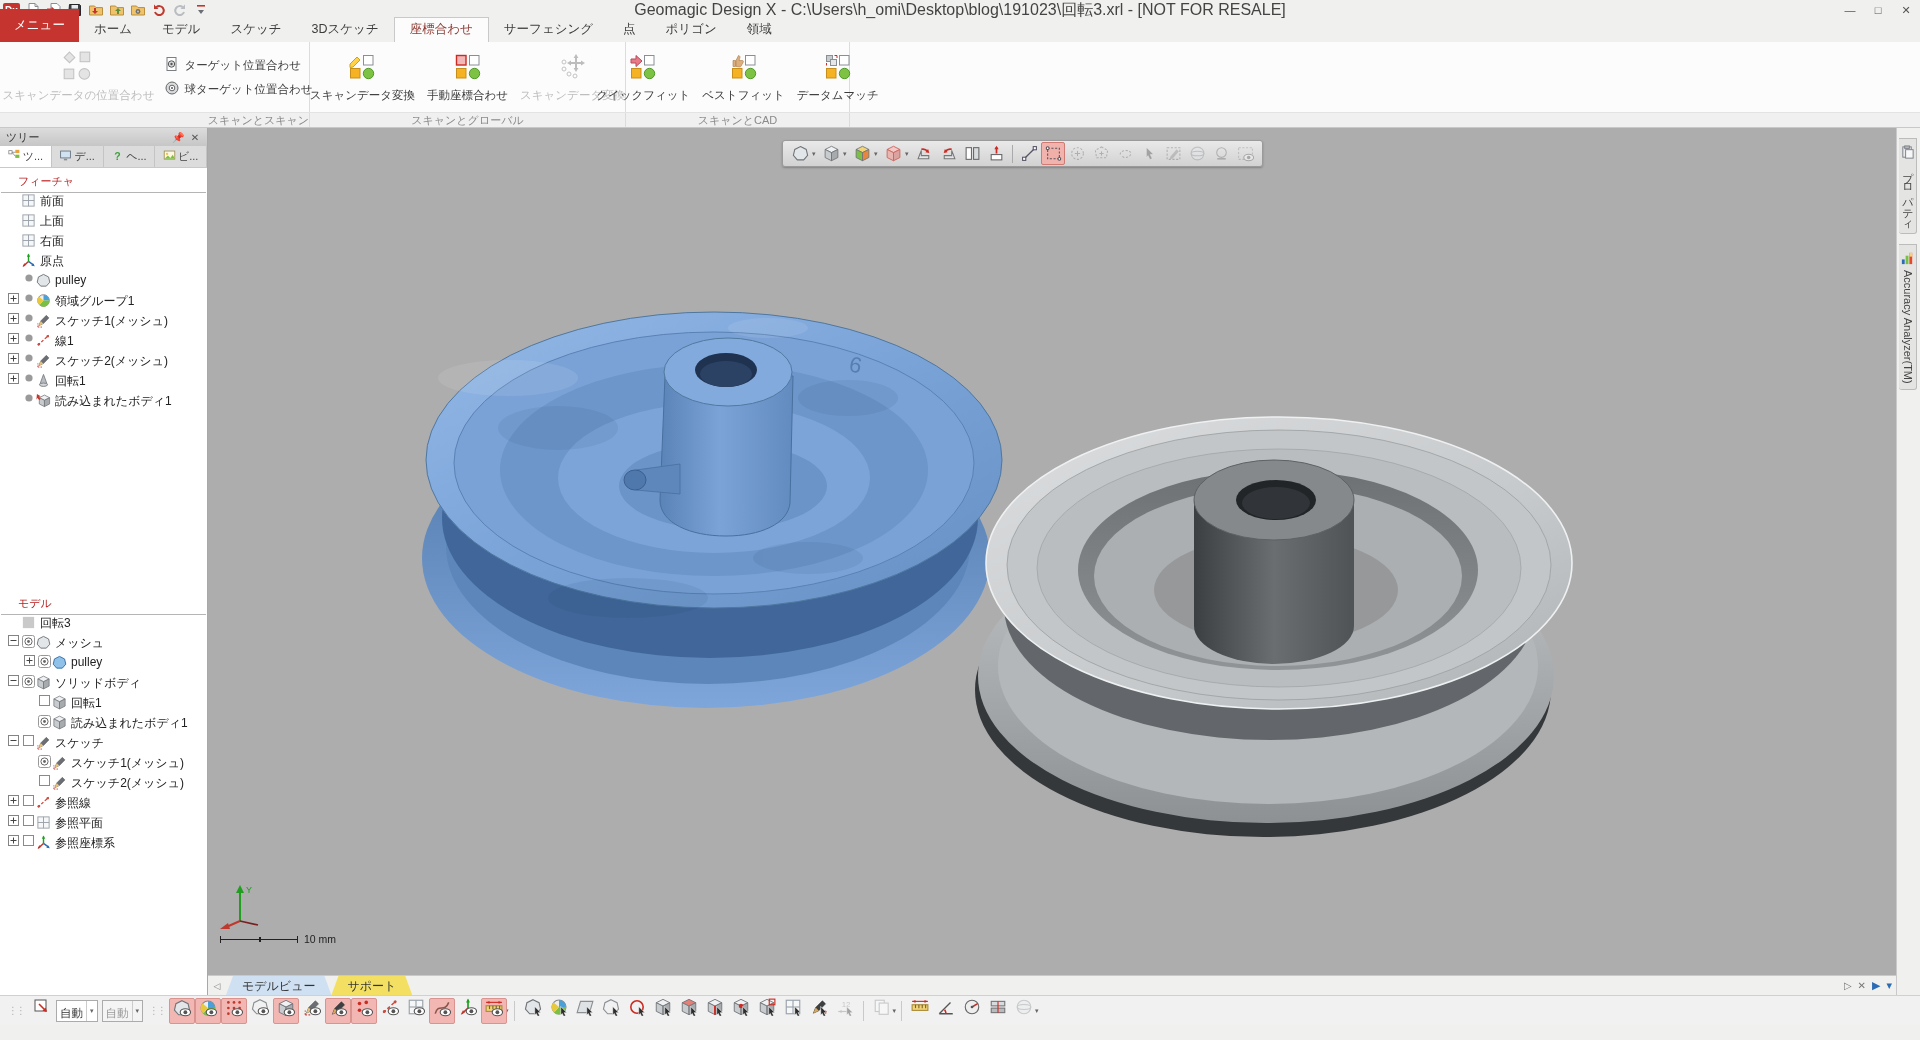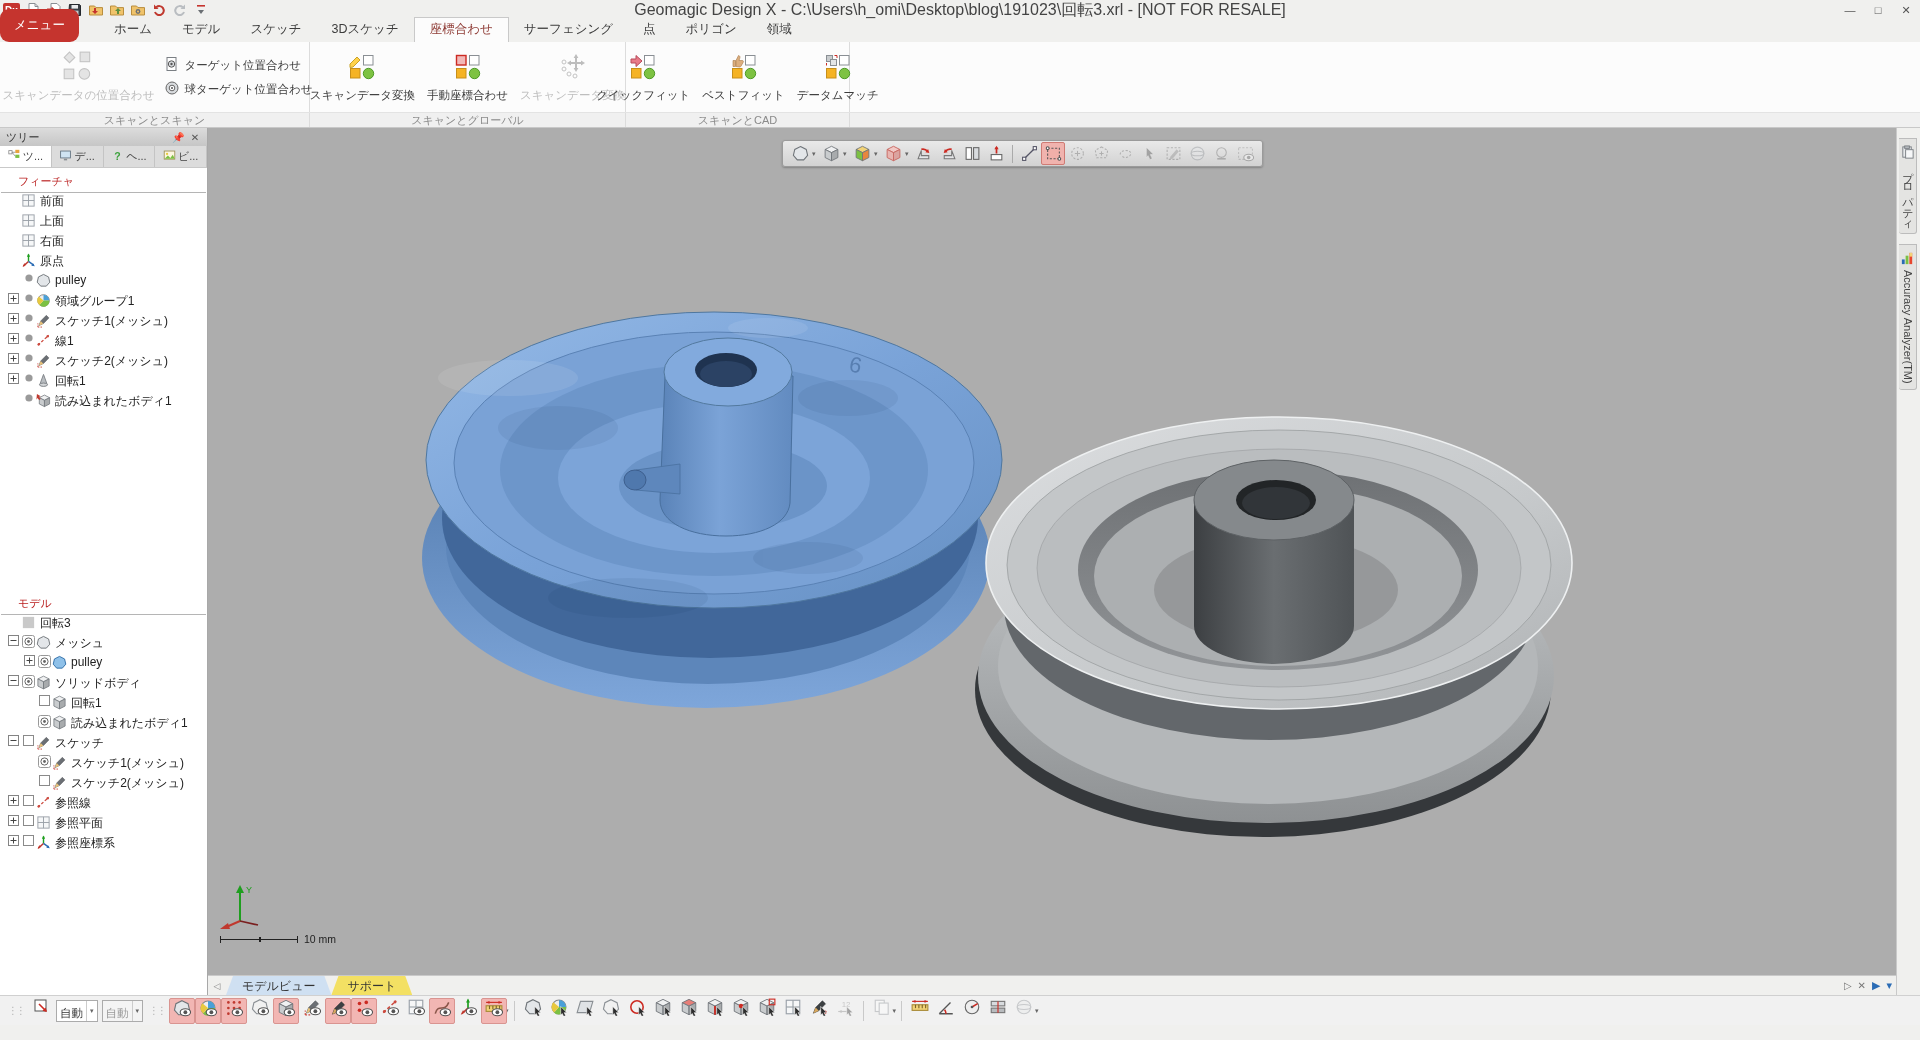--- a/index.html
+++ b/index.html
@@ -12,21 +12,21 @@
   .titlebar .dx-logo { width:17px; height:15px; margin:0 4px 0 3px; background:#c5342e; color:#fff; font-weight:bold; font-size:10px; display:flex; align-items:center; justify-content:center; border-radius:2px; }
   .qicons { display:flex; align-items:center; gap:3px; }
   .qicons .qi { width:18px; height:18px; display:flex; align-items:center; justify-content:center; }
   .title-text { position:absolute; left:0; right:0; text-align:center; font-size:16px; color:#444; pointer-events:none; }
   .winbtns { margin-left:auto; display:flex; }
   .winbtns .wb { width:28px; height:18px; display:flex; align-items:center; justify-content:center; font-size:11px; color:#555; }
 
   
   .menubar { position:absolute; left:0; top:20px; width:1920px; height:22px; background:#f0f0ee; display:flex; align-items:flex-end; }
   .menubar .tab { padding:3px 15px 4px 15px; font-size:12.5px; color:#3c3c3c; cursor:default; }
-  .menubar .tab.menu-btn { background:#c5342e; color:#fff; margin-right:20px; padding:8px 14px;border-radius:9px; }
+  .menubar .tab.menu-btn { background:#c5342e; color:#fff; margin-right:0; padding:8px 14px; }
   .menubar .tab.active { background:#fcfcfc; border:1px solid #c9c9c9; border-bottom:none; color:#8f3c36; }
 
   
   .ribbon { position:absolute; left:0; top:42px; width:1920px; height:70px; background:#fcfcfc; display:flex; }
   .rgroup { height:70px; display:flex; align-items:flex-start; justify-content:center; border-right:1px solid #dcdcdc; padding-top:4px; }
   .rfill { flex:1; }
   .rlabels { position:absolute; left:0; top:112px; width:1920px; height:16px; background:#f0f0f0; border-top:1px solid #e3e3e3; border-bottom:1px solid #c8c8c8; display:flex; }
   .rlabel { font-size:11px; color:#8a8a8a; text-align:center; line-height:14px; border-right:1px solid #dcdcdc; overflow:hidden; white-space:nowrap; }
   .bigbtn { display:flex; flex-direction:column; align-items:center; justify-content:flex-start; padding:2px 6px; height:62px; }
   .bigbtn .bicon { height:38px; display:flex; align-items:center; justify-content:center; }
@@ -303,21 +303,21 @@
               <rect x="1.5" y="14.5" width="9.5" height="9.5" fill="#f5b324" stroke="#c78f1a"></rect>
               <circle cx="19.5" cy="19.5" r="5.2" fill="#7dc242" stroke="#4e9a28"></circle>
             </svg>
           </div>
           <div class="blabel">データムマッチ</div>
         </div>
       </div>
       <div class="rfill"></div>
     </div>
   <div class="rlabels" id="ribbon-labels">
-      <div class="rlabel" style="width: 310px;">スキャンとスキャン</div>
+      <div class="rlabel" style="width: 310px; text-align: right;">スキャンとスキャン</div>
       <div class="rlabel" style="width: 316px;">スキャンとグローバル</div>
       <div class="rlabel" style="width: 224px;">スキャンとCAD</div>
       <div class="rlabel" style="flex: 1 1 0%; border-right: none;"></div>
     </div>
 
   <div class="left-panel">
     <div class="lp-header">
       <span>ツリー</span>
       <span class="sp"></span>
       <span class="hbtn">📌</span>

